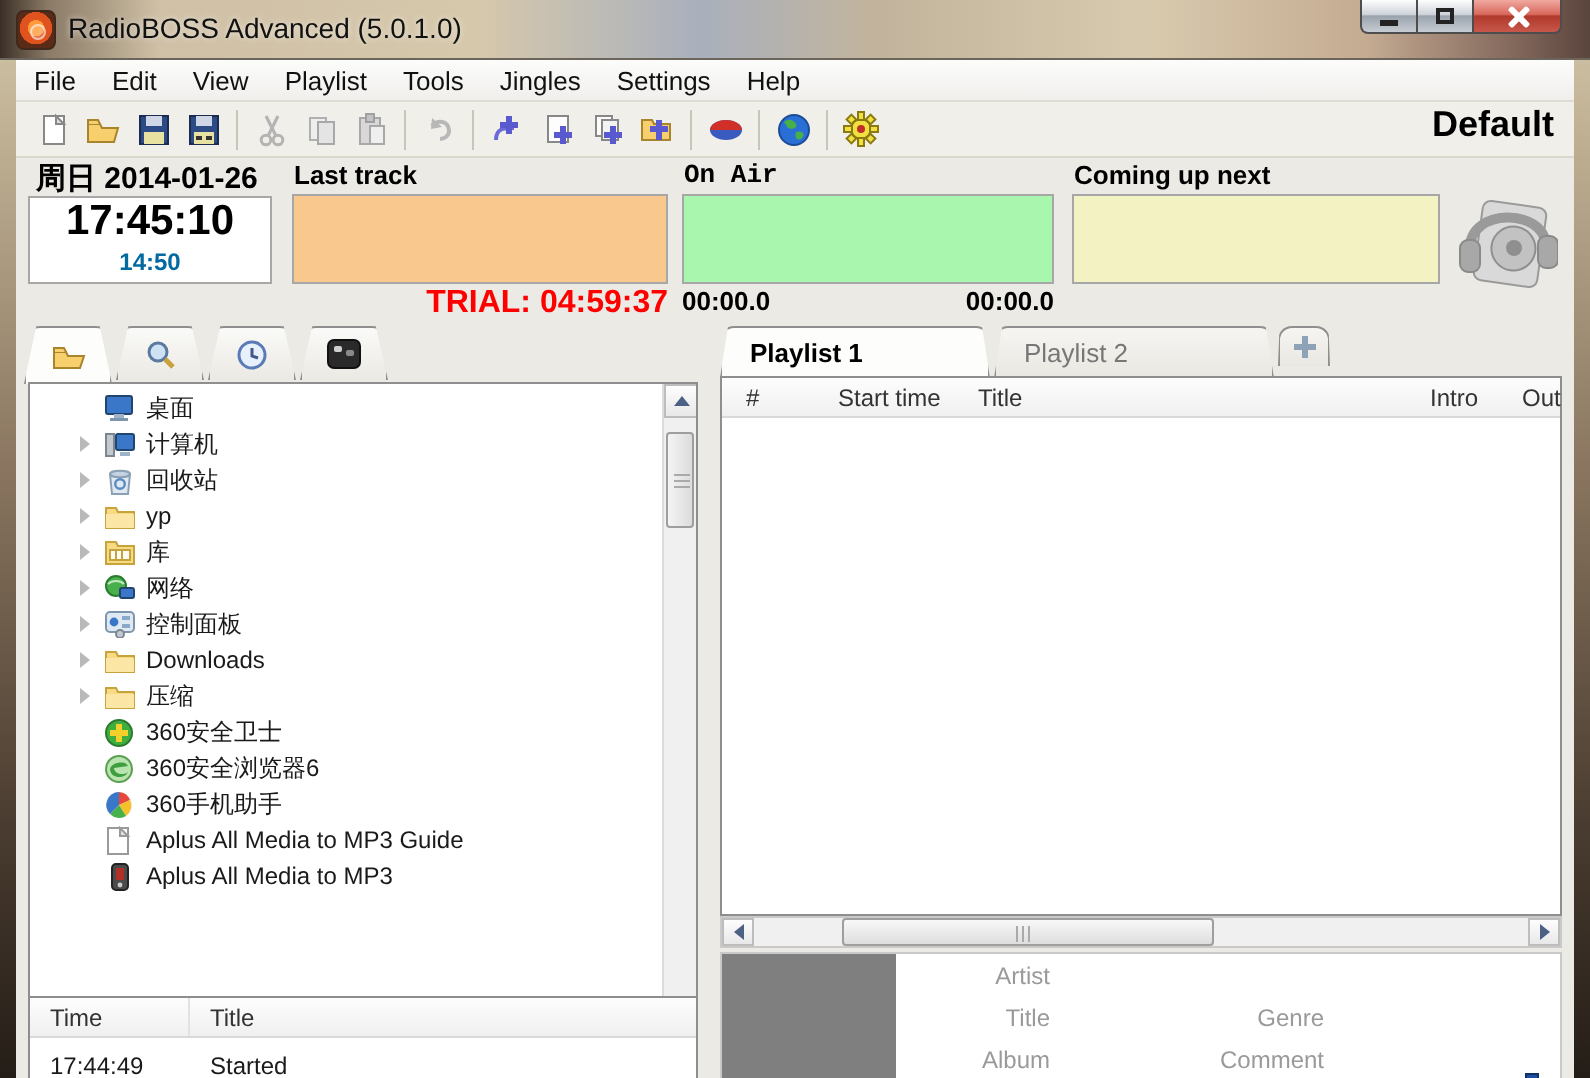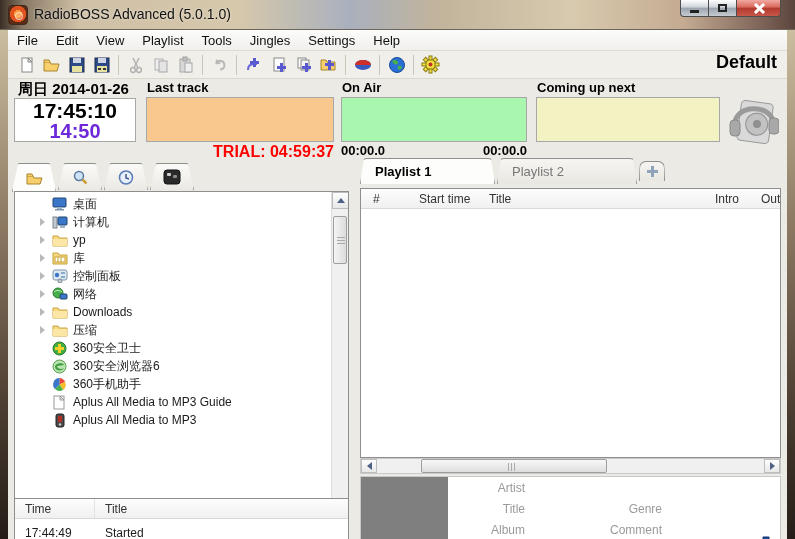--- a/index.html
+++ b/index.html
@@ -35,23 +35,23 @@
   #toolbar { position:absolute; left:0; top:21px; width:779px; height:28px; background:#f1efe9; border-bottom:1px solid #dbd8cd; display:flex; align-items:center; padding-left:6px; }
   .tbtn { width:25px; height:23px; display:flex; align-items:center; justify-content:center; }
   .tsep { width:1px; height:20px; background:#c9c5b8; margin:0 4px; }
   #profile-label { position:absolute; right:10px; top:1px; font-size:18px; font-weight:bold; color:#000; }
 
   
   #inforow { position:absolute; left:0; top:49px; width:779px; height:81px; }
   #date-line { position:absolute; left:10px; top:1px; font-size:15px; font-weight:bold; color:#000; }
   #clock-box { position:absolute; left:6px; top:19px; width:122px; height:44px; background:#fff; border:1px solid #a7a7a7; text-align:center; }
   #clock-time { font-size:21px; font-weight:bold; color:#000; line-height:24px; }
-  #clock-next { font-size:20px; font-weight:bold; color:#6d28d9; line-height:17px; }
+  #clock-next { font-size:12px; font-weight:bold; color:#0369a1; line-height:17px; }
   .box-label { position:absolute; top:1px; font-size:13px; font-weight:bold; color:#000; }
-  #lbl-last { left:139px; } #lbl-onair { left:334px; } #lbl-coming { left:529px; }
+  #lbl-last { left:139px; } #lbl-onair { left:334px;font-family:Liberation Mono, monospace; } #lbl-coming { left:529px; }
   .info-box { position:absolute; top:18px; height:45px; border:1px solid #a7a7a7; }
   #box-last { left:138px; width:188px; background:#f9c88e; }
   #box-onair { left:333px; width:186px; background:#a9f6ae; }
   #box-coming { left:528px; width:184px; background:#f2f2c3; }
   #trial-text { position:absolute; left:138px; top:64px; width:188px; text-align:right; font-size:16px; font-weight:bold; color:#f00; }
   #elapsed { position:absolute; left:333px; top:64px; font-size:13px; font-weight:bold; color:#000; }
   #remaining { position:absolute; left:333px; top:64px; width:186px; text-align:right; font-size:13px; font-weight:bold; color:#000; }
   #headphones { position:absolute; left:719px; top:9px; }
 
   
@@ -78,21 +78,21 @@
   
   #log-box { position:absolute; left:6px; top:338px; width:335px; height:80px; background:#fff; border:1px solid #8e8e8e; }
   .hdr-row { height:20px; background:linear-gradient(#fdfdfd,#f0f0f0); border-bottom:1px solid #d9d9d9; display:flex; font-size:12px; color:#333; align-items:flex-end; }
   .hdr-cell { padding-left:10px; height:100%; display:flex; align-items:center; border-right:1px solid #e2e2e2; }
   #log-col-time { width:80px; } #log-col-title { flex:1; border-right:none; }
   .log-row { display:flex; font-size:12px; color:#1a1a1a; height:20px; align-items:center; margin-top:4px; }
   .log-cell-time { width:80px; padding-left:10px; } .log-cell-title { padding-left:10px; }
 
   
   #right-pane { position:absolute; left:350px; top:130px; width:425px; height:379px; }
-  #pl-tabs { position:absolute; left:2px; top:3px; height:16px; display:flex; align-items:center; }
+  #pl-tabs { position:absolute; left:2px; top:3px; height:16px; display:flex; align-items:flex-start; }
   .pltab { height:26px; border:1px solid #8f8f8f; border-bottom:none; border-radius:7px 7px 0 0; clip-path:polygon(3% 0,97% 0,100% 100%,0 100%); display:flex; align-items:center; padding:0 14px; font-size:13px; }
   .pltab.active { width:135px; background:#fdfdfb; font-weight:bold; color:#000; }
   .pltab.inactive { width:140px; background:linear-gradient(#f6f5f2,#e9e7e1); color:#777; margin-left:2px; }
   .pltab.addtab { width:26px; height:20px; background:linear-gradient(#f6f5f2,#e9e7e1); margin-left:2px; padding:0; justify-content:center; }
   .plus-icon { position:relative; width:11px; height:11px; }
   .plus-icon::before { content:""; position:absolute; left:4px; top:0; width:3px; height:11px; background:#8fa3b8; border:0; }
   .plus-icon::after { content:""; position:absolute; left:0; top:4px; width:11px; height:3px; background:#8fa3b8; }
   #pl-box { position:absolute; left:2px; top:28px; width:421px; height:270px; background:#fff; border:1px solid #8e8e8e; }
   #pl-header { height:20px; background:linear-gradient(#fdfdfd,#f0f0f0); border-bottom:1px solid #d9d9d9; position:relative; font-size:12px; color:#333; }
   .pl-h { position:absolute; top:3px; }
@@ -350,68 +350,81 @@
                 <rect x="8" y="11" width="5" height="2" fill="#9db4c8"></rect>
               </svg>
             </span>
           <span>计算机</span>
           </div>
         <div class="trow">
           <span class="caret">
               <i></i>
             </span>
           <span class="ticon">
+              <svg width="14" height="15">
+                <path d="M2 4 L12 4 L11 14 L3 14 Z" fill="#dfe9f2" stroke="#8ba0b5"></path>
+                <ellipse cx="7" cy="4" rx="5" ry="1.6" fill="#c3d3e2" stroke="#8ba0b5"></ellipse>
+                <circle cx="7" cy="9" r="2.4" fill="none" stroke="#5a8ac0" stroke-width="1.2"></circle>
+              </svg>
+            </span>
+          <span>回收站</span>
+          </div>
+        <div class="trow">
+          <span class="caret">
+              <i></i>
+            </span>
+          <span class="ticon">
               <svg width="16" height="14">
                 <path d="M1 3 L6 3 L7 5 L15 5 L15 13 L1 13 Z" fill="#f8d984" stroke="#c7a33c"></path>
                 <path d="M1 6 L15 6 L15 13 L1 13 Z" fill="#fce6a6"></path>
               </svg>
             </span>
           <span>yp</span>
           </div>
         <div class="trow">
           <span class="caret">
               <i></i>
             </span>
           <span class="ticon">
               <svg width="16" height="14">
                 <path d="M1 2 L6 2 L7 4 L15 4 L15 13 L1 13 Z" fill="#f8d984" stroke="#c7a33c"></path>
                 <rect x="3" y="6" width="10" height="5" fill="#fdfdf6" stroke="#c7a33c"></rect>
                 <line x1="6" y1="6" x2="6" y2="11" stroke="#c7a33c"></line>
                 <line x1="9" y1="6" x2="9" y2="11" stroke="#c7a33c"></line>
               </svg>
             </span>
           <span>库</span>
+          </div>
+        <div class="trow">
+          <span class="caret">
+              <i></i>
+            </span>
+          <span class="ticon">
+              <svg width="16" height="14">
+                <circle cx="6" cy="6" r="5" fill="#47b04a" stroke="#2a7a30"></circle>
+                <path d="M2 5 C4 3 8 3 10 5" stroke="#bfe8c0" fill="none"></path>
+                <rect x="8" y="7" width="7" height="5" rx="1" fill="#3a77c8" stroke="#20456e"></rect>
+              </svg>
+            </span>
+          <span>网络</span>
           </div>
         <div class="trow">
           <span class="caret">
               <i></i>
             </span>
           <span class="ticon">
               <svg width="16" height="14">
                 <rect x="1" y="1" width="14" height="10" rx="2" fill="#dfe9f2" stroke="#7d96ab"></rect>
                 <circle cx="5" cy="6" r="2.2" fill="#3a77c8"></circle>
                 <rect x="9" y="3" width="4" height="2" fill="#8aa8c8"></rect>
                 <rect x="9" y="7" width="4" height="2" fill="#8aa8c8"></rect>
                 <circle cx="8" cy="12" r="2" fill="#c3c9cf" stroke="#7d8794"></circle>
               </svg>
             </span>
           <span>控制面板</span>
-          </div>
-        <div class="trow">
-          <span class="caret">
-              <i></i>
-            </span>
-          <span class="ticon">
-              <svg width="16" height="14">
-                <circle cx="6" cy="6" r="5" fill="#47b04a" stroke="#2a7a30"></circle>
-                <path d="M2 5 C4 3 8 3 10 5" stroke="#bfe8c0" fill="none"></path>
-                <rect x="8" y="7" width="7" height="5" rx="1" fill="#3a77c8" stroke="#20456e"></rect>
-              </svg>
-            </span>
-          <span>网络</span>
           </div>
         <div class="trow">
           <span class="caret">
               <i></i>
             </span>
           <span class="ticon">
               <svg width="16" height="14">
                 <path d="M1 3 L6 3 L7 5 L15 5 L15 13 L1 13 Z" fill="#f8d984" stroke="#c7a33c"></path>
                 <path d="M1 6 L15 6 L15 13 L1 13 Z" fill="#fce6a6"></path>
               </svg>

